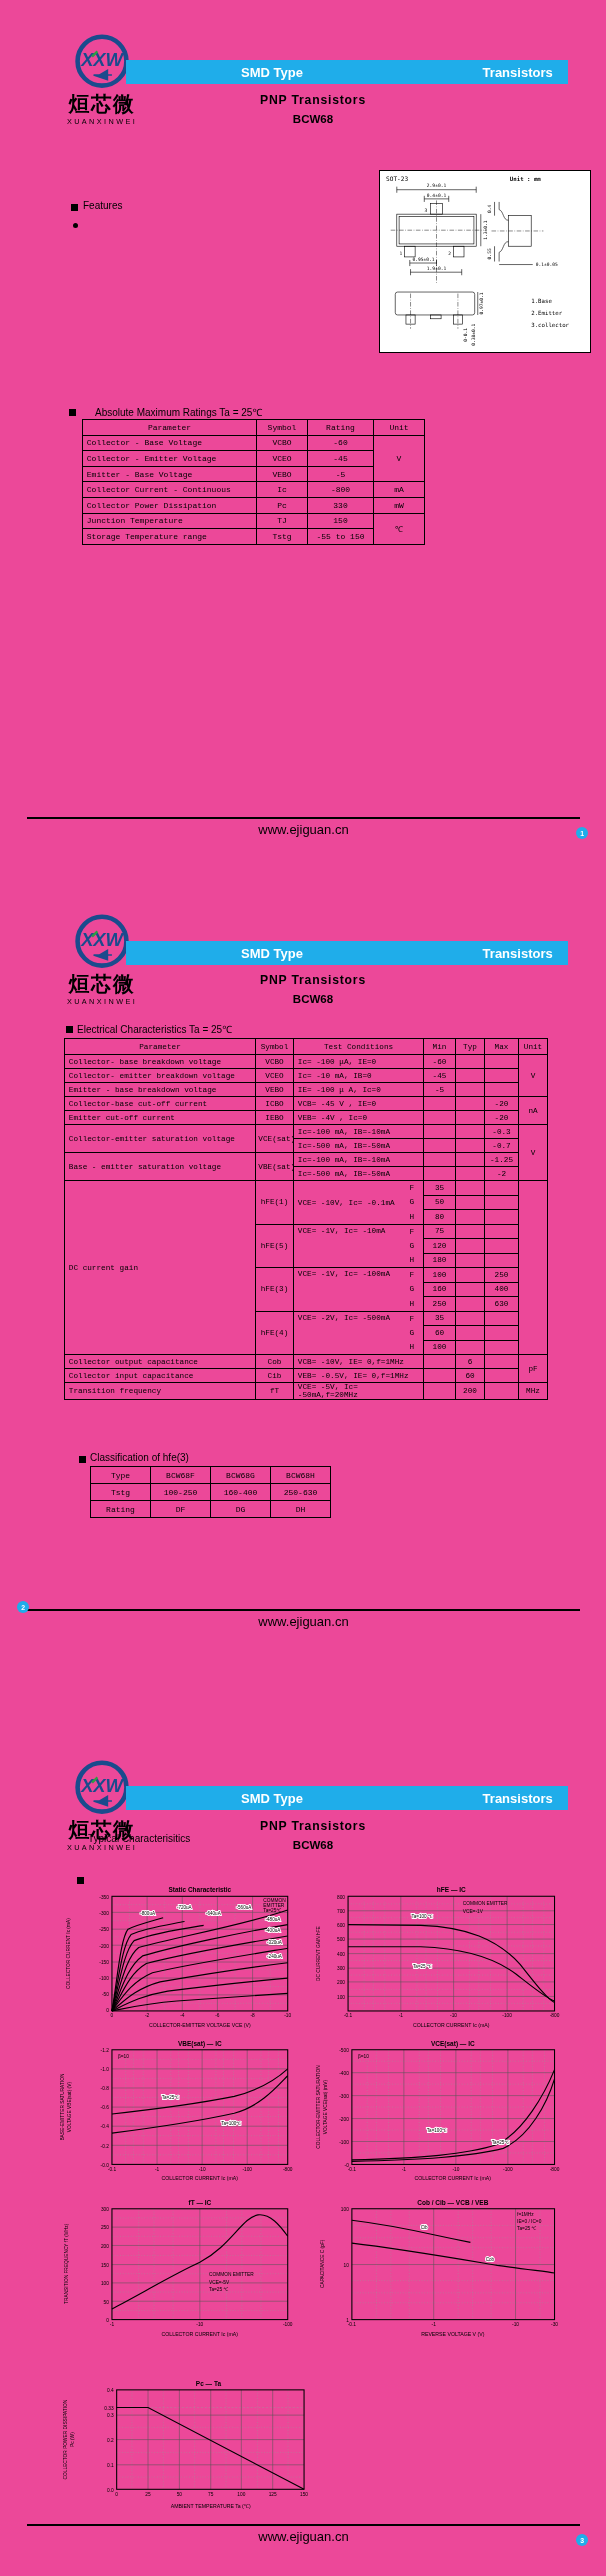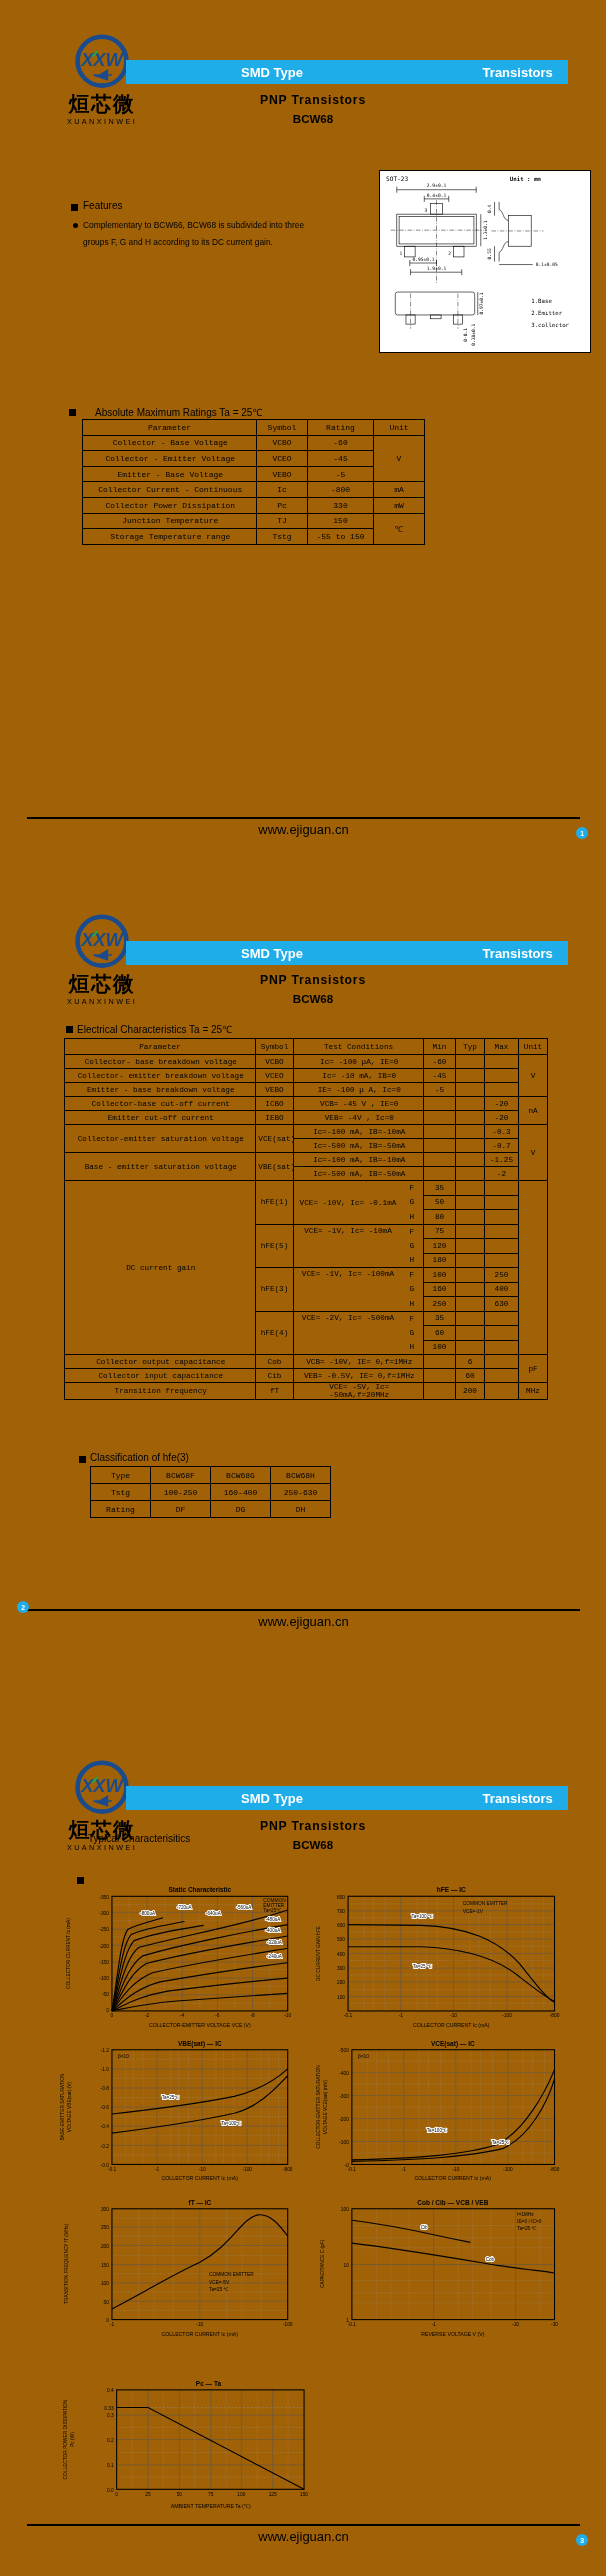--- a/index.html
+++ b/index.html
@@ -1,17 +1,17 @@
 <!DOCTYPE html>
 <html style="font-size:12.2px"><head>
 <meta charset="utf-8">
 <title>BCW68 Datasheet</title>
 <style>
   html,body{margin:0;padding:0;background:#fff;}
-  .sheet{position:relative;width:607px;height:2576px;background:#a16207;color:#000;
+  .sheet{position:relative;width:607px;height:2576px;background:#ec4899;color:#000;
          font-family:"Liberation Sans",sans-serif;overflow:hidden;}
   
   .logo{position:absolute;width:84px;text-align:center;}
   .logo .cn{font-size:20.7px;font-weight:bold;letter-spacing:1.5px;line-height:1.05;font-family:"DejaVu Sans",sans-serif;}
   .logo .en{font-size:7.3px;letter-spacing:2.4px;margin-top:0.8px;}
   .banner{position:absolute;left:126px;width:442px;height:24px;background:#1fadea;color:#fff;
           display:flex;align-items:center;font-weight:bold;font-size:13px;}
   .banner .bl{margin-left:115px;}
   .banner .br{margin-left:auto;margin-right:15.3px;}
   .ttl{position:absolute;left:92px;width:442px;text-align:center;font-weight:bold;font-size:12.2px;letter-spacing:0.8px;}
@@ -19,21 +19,21 @@
   
   .sq{position:absolute;width:6.9px;height:6.9px;background:#000;}
   .shead{position:absolute;font-size:10px;}
   .dot{position:absolute;width:5.4px;height:5.4px;border-radius:50%;background:#000;}
   .feat{position:absolute;font-size:8.4px;line-height:17px;width:223px;}
   
   table{border-collapse:collapse;table-layout:fixed;}
   .t1,.t2,.t3{position:absolute;font-size:8px;font-family:Liberation Mono, monospace;}
   .t1 td,.t2 td,.t3 td{border:0.8px solid #000;padding:0.8px 2.3px;text-align:center;height:13px;}
   .t1{border:1.5px solid #000;} .t2{border:1.5px solid #000;} .t3{border:1.5px solid #000;}
-  .t1 td.pl,.t2 td.pl{text-align:center;padding-left:3.8px;}
+  .t1 td.pl,.t2 td.pl{text-align:left;padding-left:3.8px;}
   .t2{font-size:7.7px;}
   .t2 td{height:13px;padding:0 2.3px;}
   .t2 td.cr{border-right:none;}
   .t2 td.bl{border-left:none;}
   .t2 td.gM{border-top:none;border-bottom:none;}
   .t2 td.gF{border-bottom:none;}
   .t2 td.gL{border-top:none;}
   
   .pkg{position:absolute;border:1.1px solid #000;background:#fff;}
   .pkg svg text{font-family:"DejaVu Sans Mono",monospace;}
@@ -76,21 +76,20 @@
   <div class="banner" style="top:60px;">
     <span class="bl">SMD Type</span>
     <span class="br">Transistors</span>
   </div>
   <div class="ttl" style="top:93px;">PNP  Transistors</div>
   <div class="part" style="top:113px;">BCW68</div>
 
   <div class="sq" style="left:71px;top:204px;"></div>
   <div class="shead" style="left:83px;top:200px;">Features</div>
   <div class="dot" style="left:73px;top:223px;"></div>
-  <div class="feat" style="left:83px;top:217px;">Complementary to BCW66, BCW68 is subdivided into three groups F, G and H according to its DC current gain.</div>
 
   <div class="pkg" style="left:379px;top:170px;width:210px;height:181px;">
     <svg width="210" height="181" viewBox="0 0 275 236">
       <text x="8" y="13" font-size="8">SOT-23</text>
       <text x="170" y="13" font-size="7.5" font-weight="bold">Unit : mm</text>
       <g stroke="#000" stroke-width=".8" fill="none">
         <line x1="22" y1="24" x2="126" y2="24"></line>
           <line x1="22" y1="20" x2="22" y2="28"></line>
           <line x1="126" y1="20" x2="126" y2="28"></line>
         <line x1="58" y1="36" x2="90" y2="36"></line>

